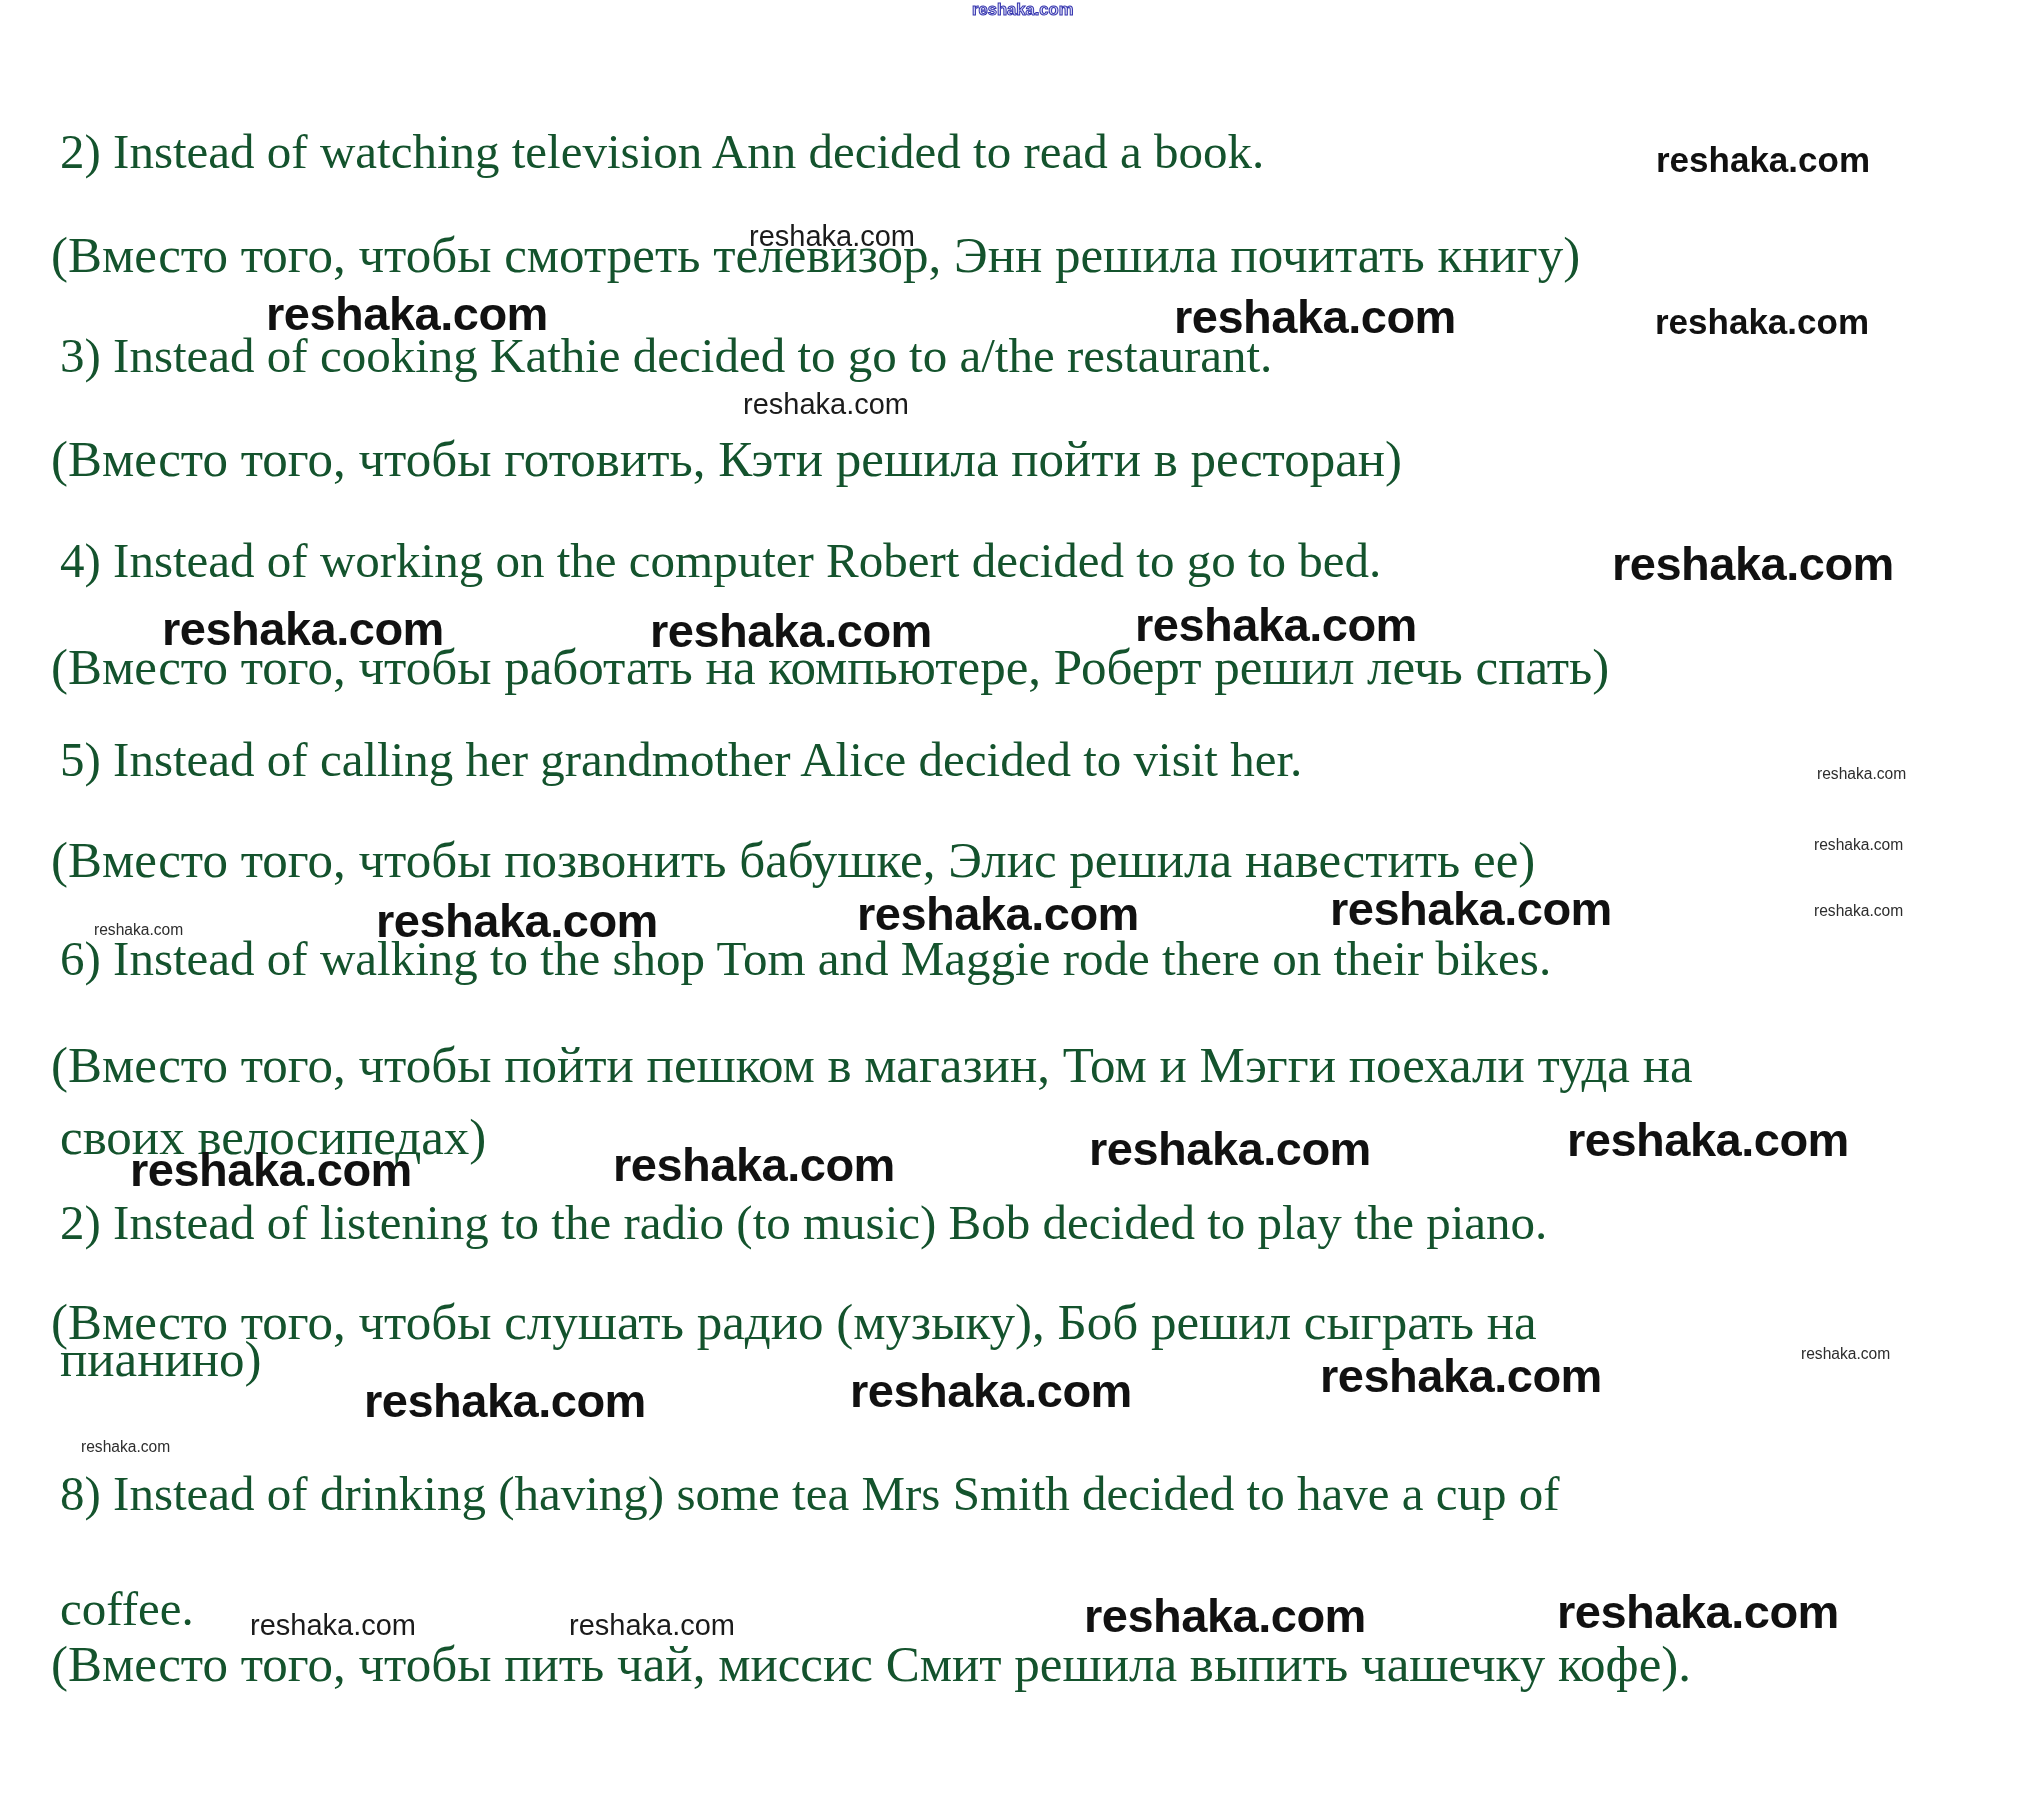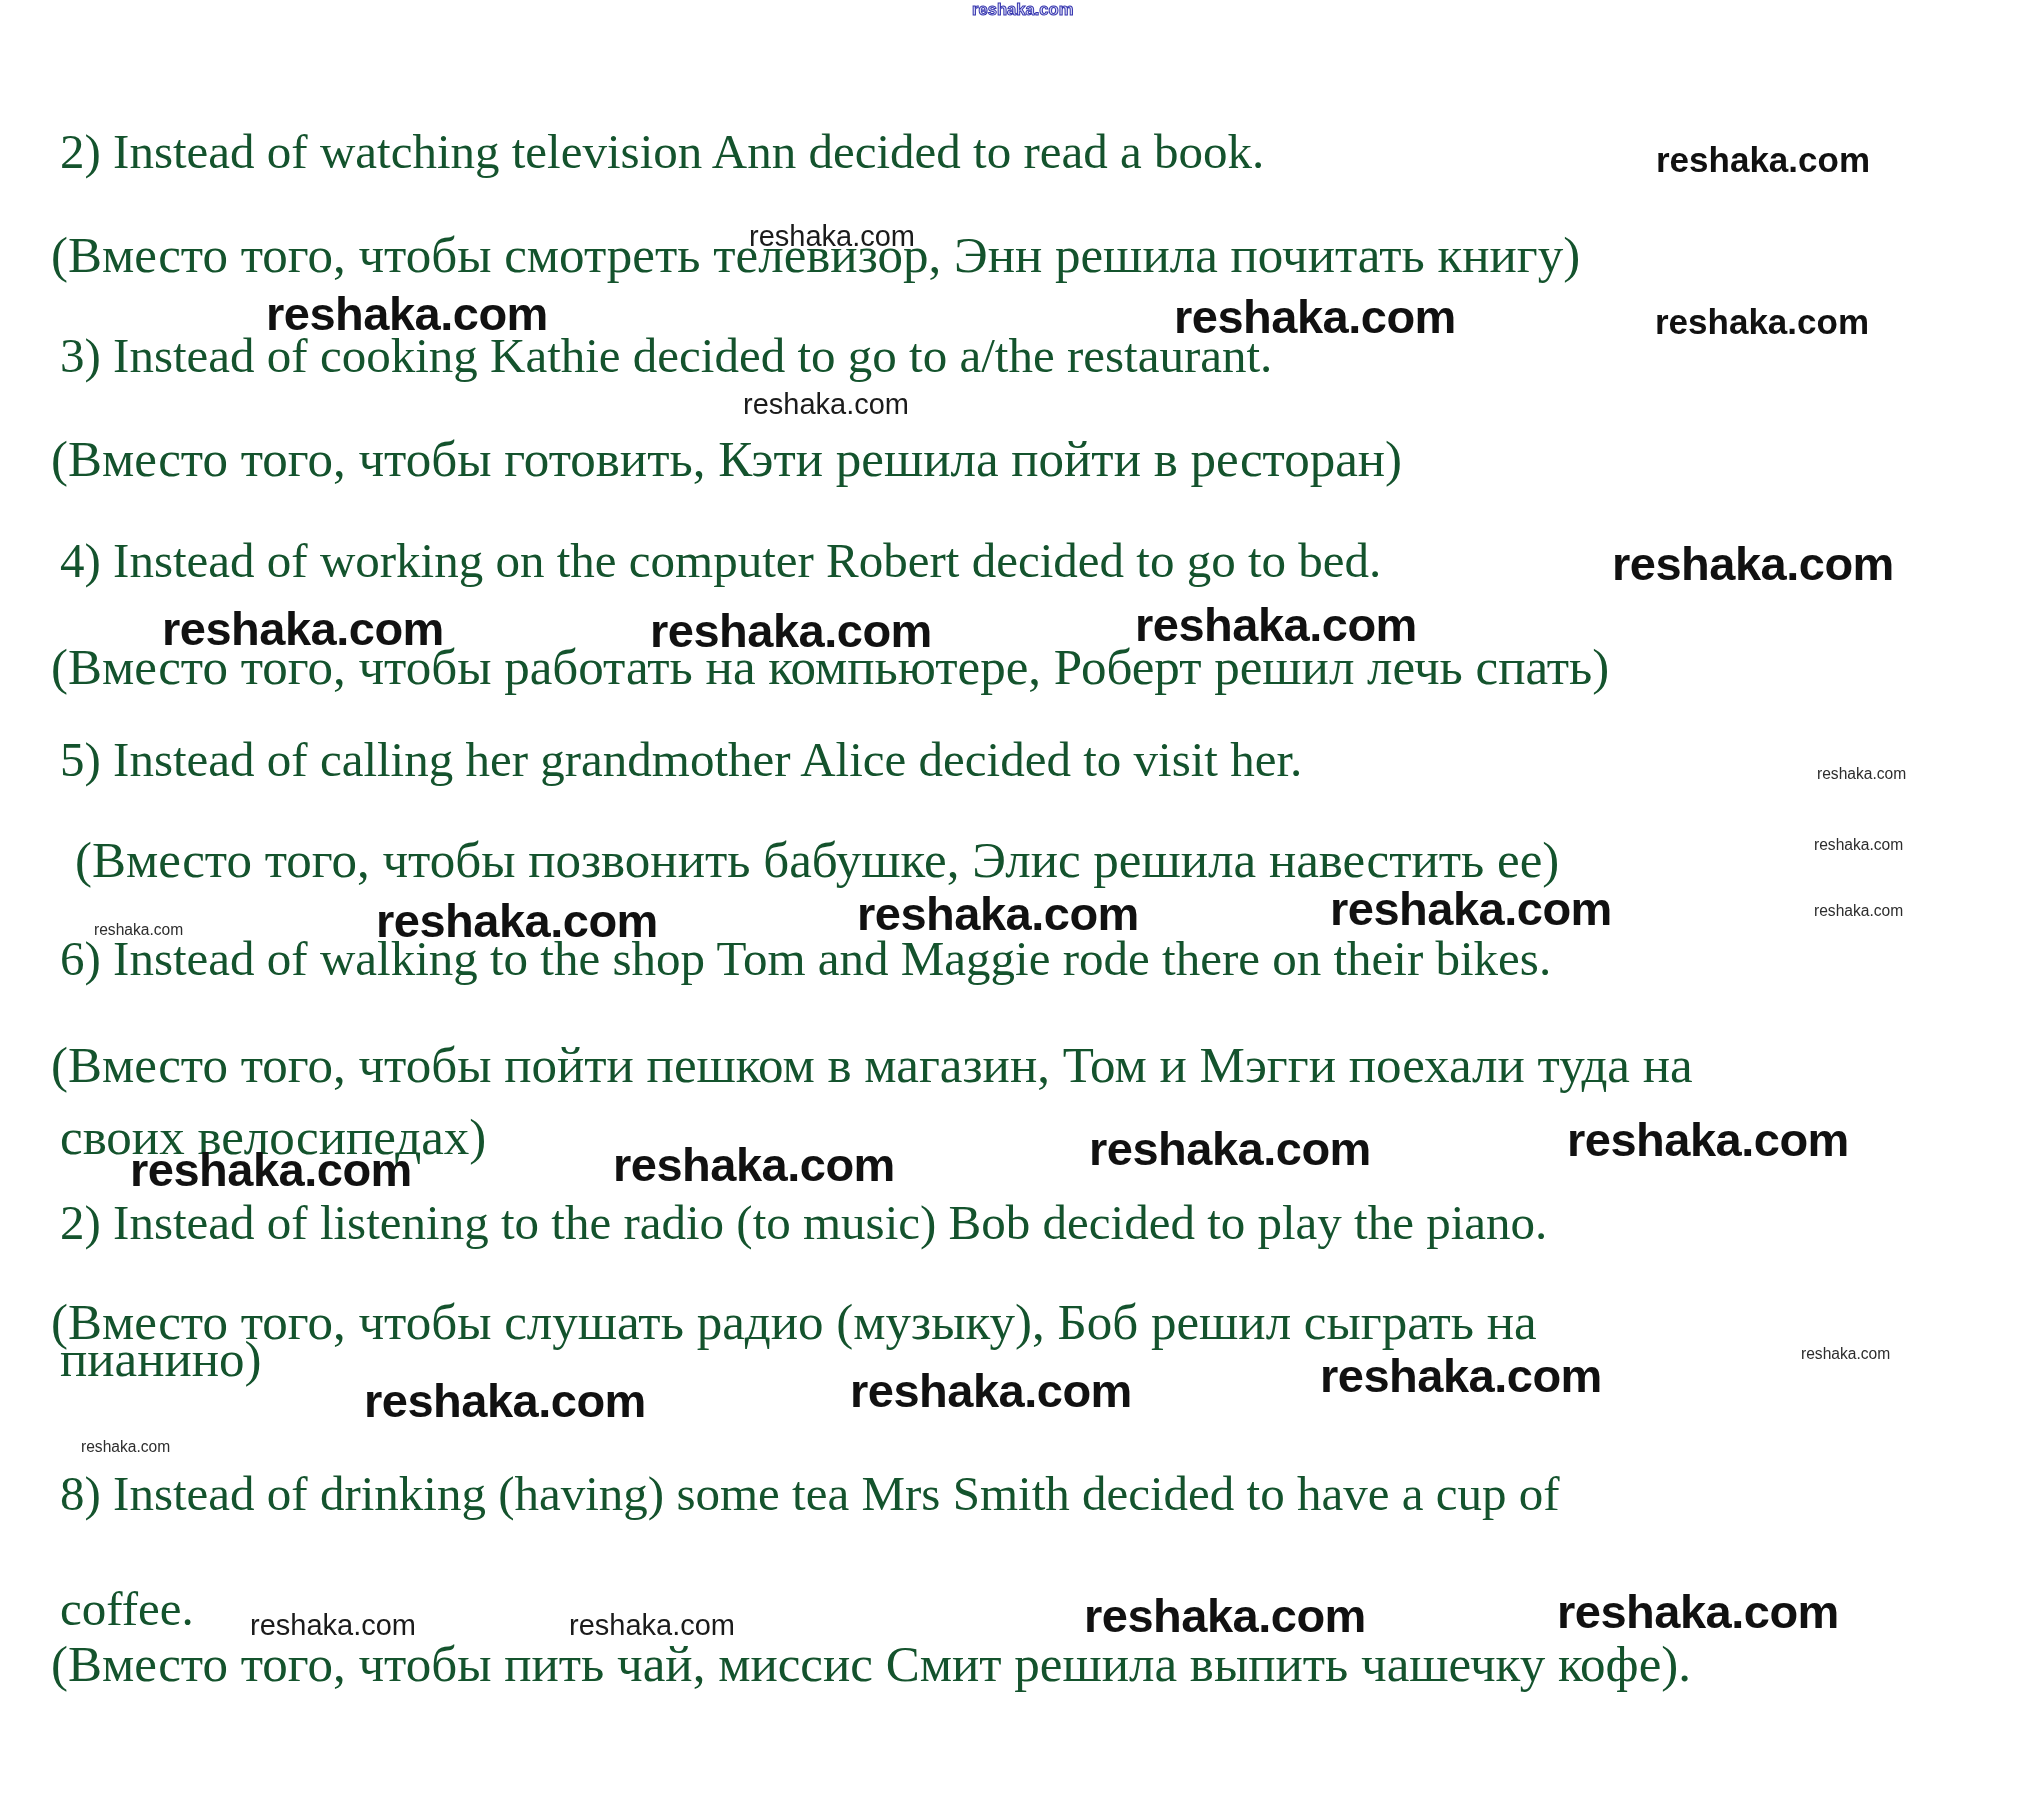--- a/index.html
+++ b/index.html
@@ -44,21 +44,21 @@
 
 <div class="page">
 
   <div class="line en" style="left:60px;  top:127px;">2) Instead of watching television Ann decided to read a book.</div>
   <div class="line ru" style="left:51px;  top:230px;">(Вместо того, чтобы смотреть телевизор, Энн решила почитать книгу)</div>
   <div class="line en" style="left:60px;  top:331px;">3) Instead of cooking Kathie decided to go to a/the restaurant.</div>
   <div class="line ru" style="left:51px;  top:434px;">(Вместо того, чтобы готовить, Кэти решила пойти в ресторан)</div>
   <div class="line en" style="left:60px;  top:536px;">4) Instead of working on the computer Robert decided to go to bed.</div>
   <div class="line ru" style="left:51px;  top:642px;">(Вместо того, чтобы работать на компьютере, Роберт решил лечь спать)</div>
   <div class="line en" style="left:60px;  top:735px;">5) Instead of calling her grandmother Alice decided to visit her.</div>
-  <div class="line ru" style="left:51px;  top:835px;margin-left:24px;">(Вместо того, чтобы позвонить бабушке, Элис решила навестить ее)</div>
+  <div class="line ru" style="left:51px;  top:835px;">(Вместо того, чтобы позвонить бабушке, Элис решила навестить ее)</div>
   <div class="line en" style="left:60px;  top:934px;">6) Instead of walking to the shop Tom and Maggie rode there on their bikes.</div>
   <div class="line ru" style="left:51px;  top:1040px;">(Вместо того, чтобы пойти пешком в магазин, Том и Мэгги поехали туда на</div>
   <div class="line ru" style="left:60px;  top:1112px;">своих велосипедах)</div>
   <div class="line en" style="left:60px;  top:1198px;">2) Instead of listening to the radio (to music) Bob decided to play the piano.</div>
   <div class="line ru" style="left:51px;  top:1297px;">(Вместо того, чтобы слушать радио (музыку), Боб решил сыграть на</div>
   <div class="line ru" style="left:60px;  top:1334px;">пианино)</div>
   <div class="line en" style="left:60px;  top:1469px;">8) Instead of drinking (having) some tea Mrs Smith decided to have a cup of</div>
   <div class="line en" style="left:60px;  top:1536px;margin-top:48px;">coffee.</div>
   <div class="line ru" style="left:51px;  top:1639px;">(Вместо того, чтобы пить чай, миссис Смит решила выпить чашечку кофе).</div>
 

